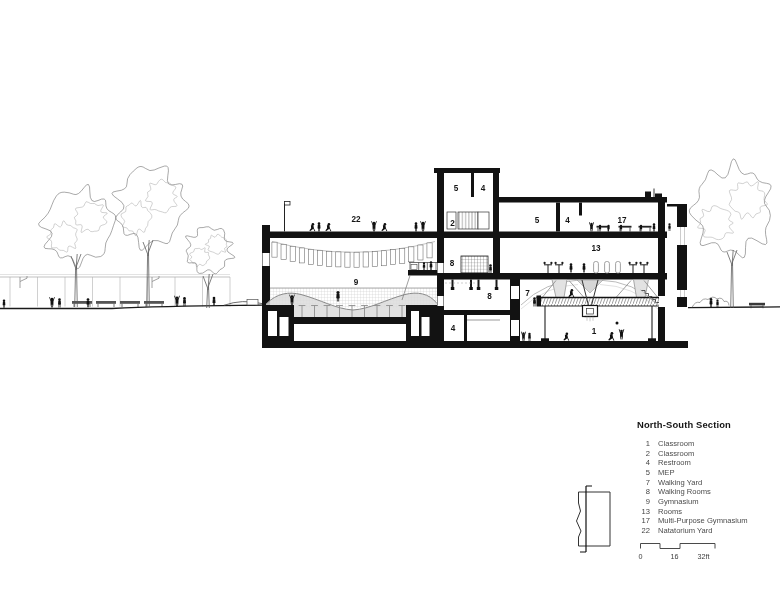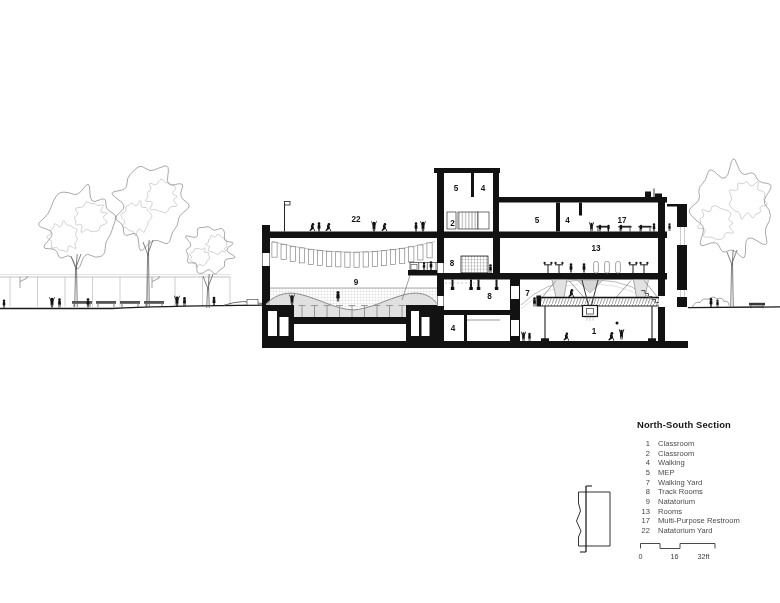--- a/index.html
+++ b/index.html
@@ -333,45 +333,45 @@
     <div class="li">
           <span class="n">1</span>
           <span>Classroom</span>
         </div>
     <div class="li">
           <span class="n">2</span>
           <span>Classroom</span>
         </div>
     <div class="li">
           <span class="n">4</span>
-          <span>Walking</span>
+          <span>Restroom</span>
         </div>
     <div class="li">
           <span class="n">5</span>
           <span>MEP</span>
         </div>
     <div class="li">
           <span class="n">7</span>
           <span>Walking Yard</span>
         </div>
     <div class="li">
           <span class="n">8</span>
-          <span>Track Rooms</span>
+          <span>Walking Rooms</span>
         </div>
     <div class="li">
           <span class="n">9</span>
-          <span>Natatorium</span>
+          <span>Gymnasium</span>
         </div>
     <div class="li">
           <span class="n">13</span>
           <span>Rooms</span>
         </div>
     <div class="li">
           <span class="n">17</span>
-          <span>Multi-Purpose Restroom</span>
+          <span>Multi-Purpose Gymnasium</span>
         </div>
     <div class="li">
           <span class="n">22</span>
           <span>Natatorium Yard</span>
         </div>
   </div>
 </div>
 
 <svg class="scalebar" width="95" height="24" viewBox="0 0 95 24">
   <path d="M3.5,8.5 V3.5 H23 V8.5 H43 V3.5 H78 V8.5" stroke="#4a4a4a" stroke-width="1" fill="none"></path>

